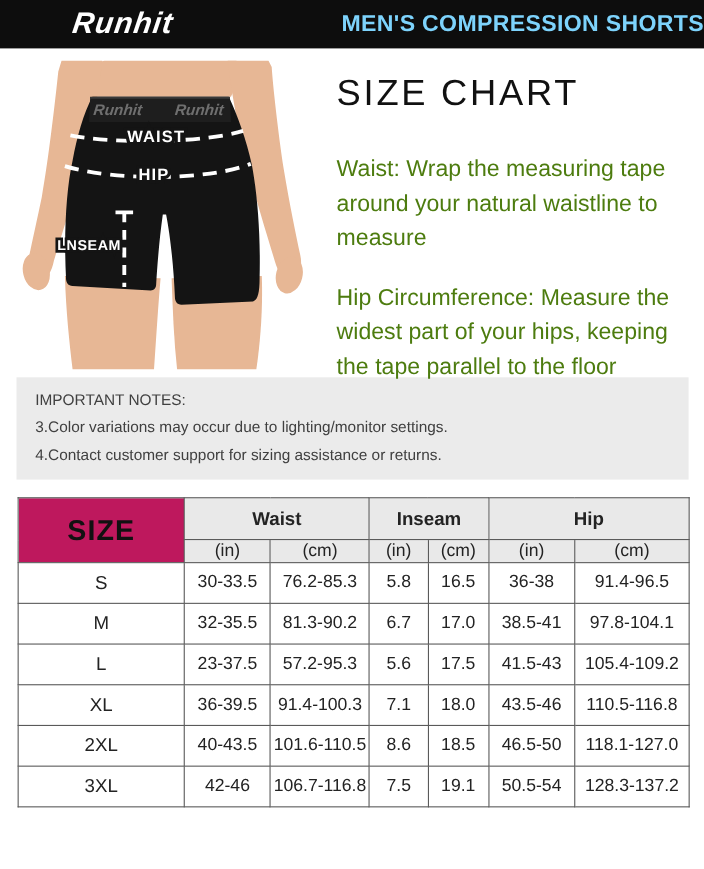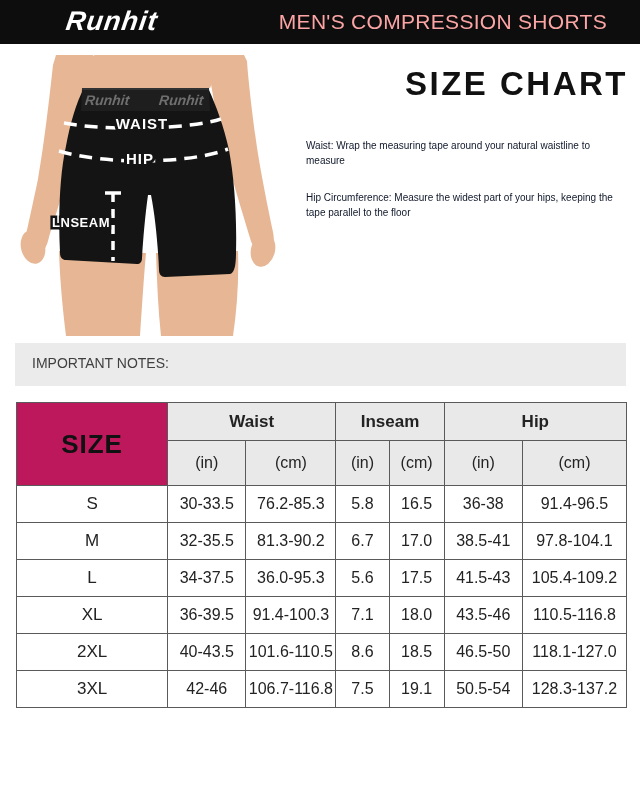--- a/index.html
+++ b/index.html
@@ -15,34 +15,34 @@
     height:44px; background:#0d0d0d;
     display:flex; align-items:center;
   }
   .brand {
     color:#ffffff; font-weight:bold; font-style:italic;
     font-size:27px; letter-spacing:1px;
     margin-left:66px; transform:skewX(-8deg);
     border-bottom:2px solid transparent;
   }
   .header-title {
-    color:#fca5a5; font-weight:normal; font-size:21px;
-    letter-spacing:.3px; margin-left:auto; margin-right:33px;
+    color:#7dd3fc; font-weight:bold; font-size:21px;
+    letter-spacing:.3px; margin-left:auto; 
   }
 
   
   .top-section { display:flex; height:292px; }
   .figure-wrap { width:300px; padding-top:11px; }
   .right-col { flex:1; padding:0 12px 0 6px; }
   .size-chart-title {
-    text-align:right; font-size:33px; font-weight:700;
+    text-align:left; font-size:33px; font-weight:400;
     letter-spacing:2.5px; color:#111; margin-top:21px;
   }
   .instruction {
-    font-size:10px; line-height:1.5; color:#0f172a; margin-top:22px;
+    font-size:21px; line-height:1.5; color:#4d7c0f; margin-top:22px;
   }
   .instruction.first { margin-top:35px; }
 
   
   .notes {
     background:#ebebeb; margin:7px 14px 0 15px;
     padding:12px 17px 6px 17px;
     font-size:14px; color:#404040;
   }
   .notes p { margin:0 0 8px 0; line-height:17px; }
@@ -57,21 +57,21 @@
     padding:0; color:#232323; overflow:hidden;
   }
   .size-table th.size-head {
     background:#be185d; font-size:26px; font-weight:bold;
     letter-spacing:1px; color:#111;
   }
   .size-table th.group {
     background:#e9e9e9; font-size:17px; font-weight:bold; height:38px;
   }
   .size-table th.unit {
-    background:#e9e9e9; font-size:16px; font-weight:normal; height:45px;
+    background:#e9e9e9; font-size:16px; font-weight:normal; height:21px;
   }
   .size-table td { font-size:16px; font-weight:normal; height:37px; }
   .size-table td.size-cell { font-size:17px; }
 </style>
 </head>
 <body>
 
 <div class="header">
   <div class="brand">Runhit</div>
   <div class="header-title">MEN'S COMPRESSION SHORTS</div>
@@ -115,20 +115,22 @@
 
   <div class="right-col">
     <div class="size-chart-title">SIZE CHART</div>
     <p class="instruction first">Waist: Wrap the measuring tape around your natural waistline to measure</p>
     <p class="instruction">Hip Circumference: Measure the widest part of your hips, keeping the tape parallel to the floor</p>
   </div>
 </div>
 
 <div class="notes">
   <p>IMPORTANT NOTES:</p>
+  <p>3.Color variations may occur due to lighting/monitor settings.</p>
+  <p>4.Contact customer support for sizing assistance or returns.</p>
 </div>
 
 <table class="size-table">
   <colgroup>
     <col style="width:24.7%">
       <col style="width:12.8%">
       <col style="width:14.7%">
     <col style="width:8.7%">
       <col style="width:9.0%">
       <col style="width:12.8%">
@@ -164,22 +166,22 @@
       <td class="size-cell">M</td>
       <td>32-35.5</td>
       <td>81.3-90.2</td>
       <td>6.7</td>
       <td>17.0</td>
       <td>38.5-41</td>
       <td>97.8-104.1</td>
     </tr>
     <tr>
       <td class="size-cell">L</td>
-      <td>34-37.5</td>
-      <td>36.0-95.3</td>
+      <td>23-37.5</td>
+      <td>57.2-95.3</td>
       <td>5.6</td>
       <td>17.5</td>
       <td>41.5-43</td>
       <td>105.4-109.2</td>
     </tr>
     <tr>
       <td class="size-cell">XL</td>
       <td>36-39.5</td>
       <td>91.4-100.3</td>
       <td>7.1</td>

